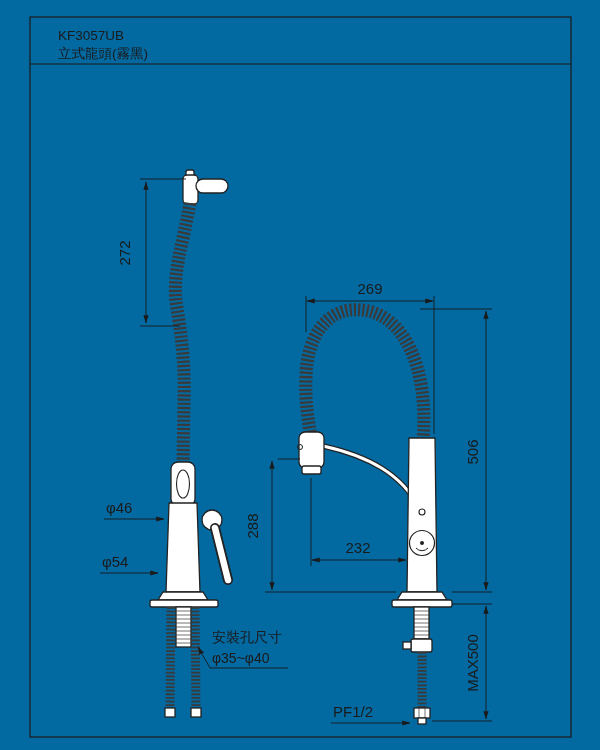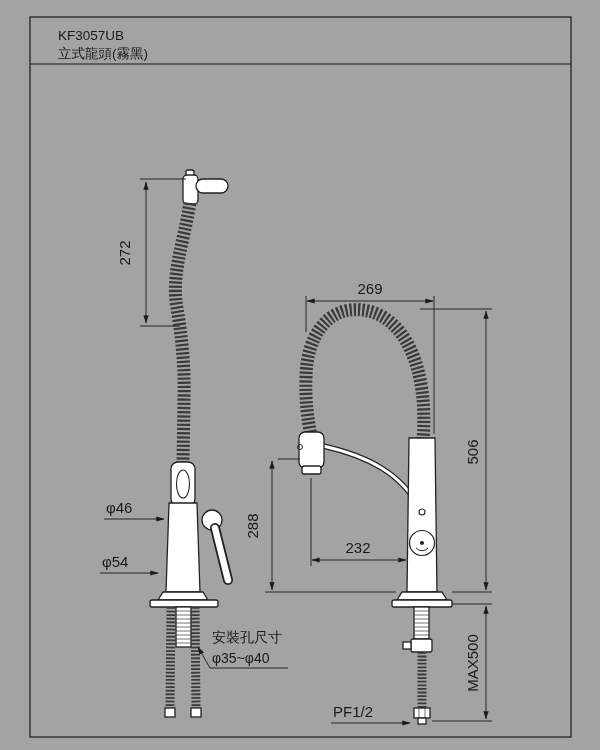--- a/index.html
+++ b/index.html
@@ -1,19 +1,19 @@
 <!DOCTYPE html>
 <html><head>
 <meta charset="utf-8">
 <style>
   html,body{margin:0;padding:0;background:#ffffff;}
   .page{
     position:relative;
     width:600px;height:750px;
-    background:#a3a3a3;
+    background:#0369a1;
     font-family:"Liberation Sans","DejaVu Sans",sans-serif;
     overflow:hidden;
   }
   svg text{
     font-family:"Liberation Sans","DejaVu Sans",sans-serif;
     fill:#1a1a1a;
   }
   .hdr{font-size:13.5px;}
   .dim{font-size:15px;}
   .cjk{font-size:14px;}

